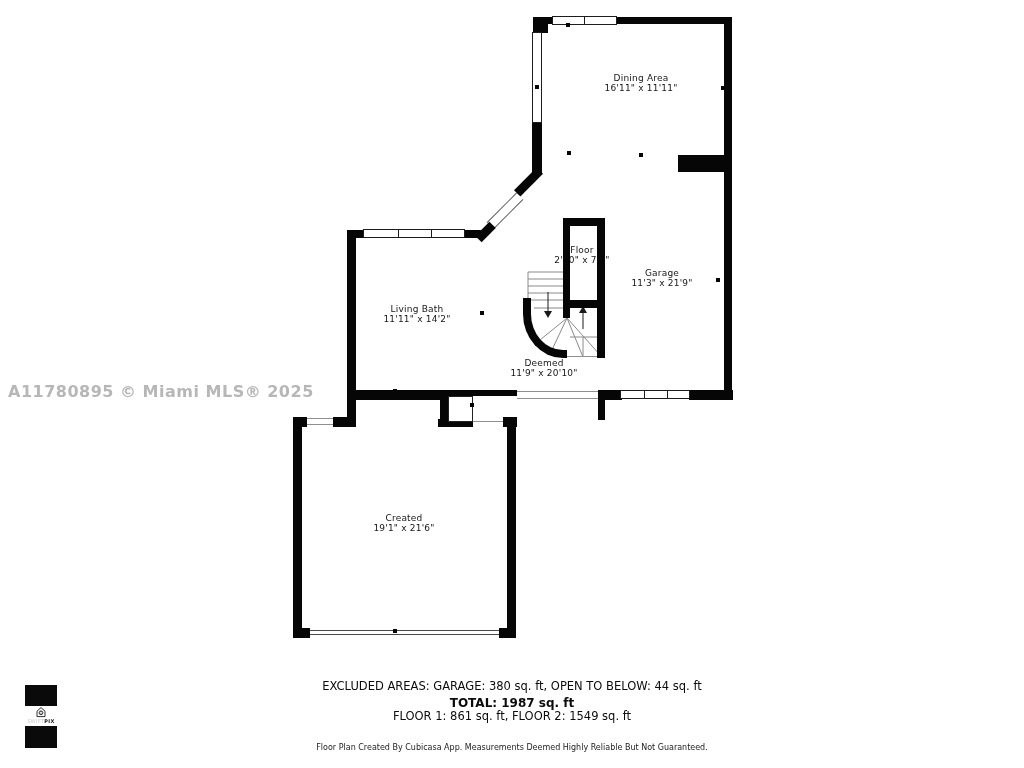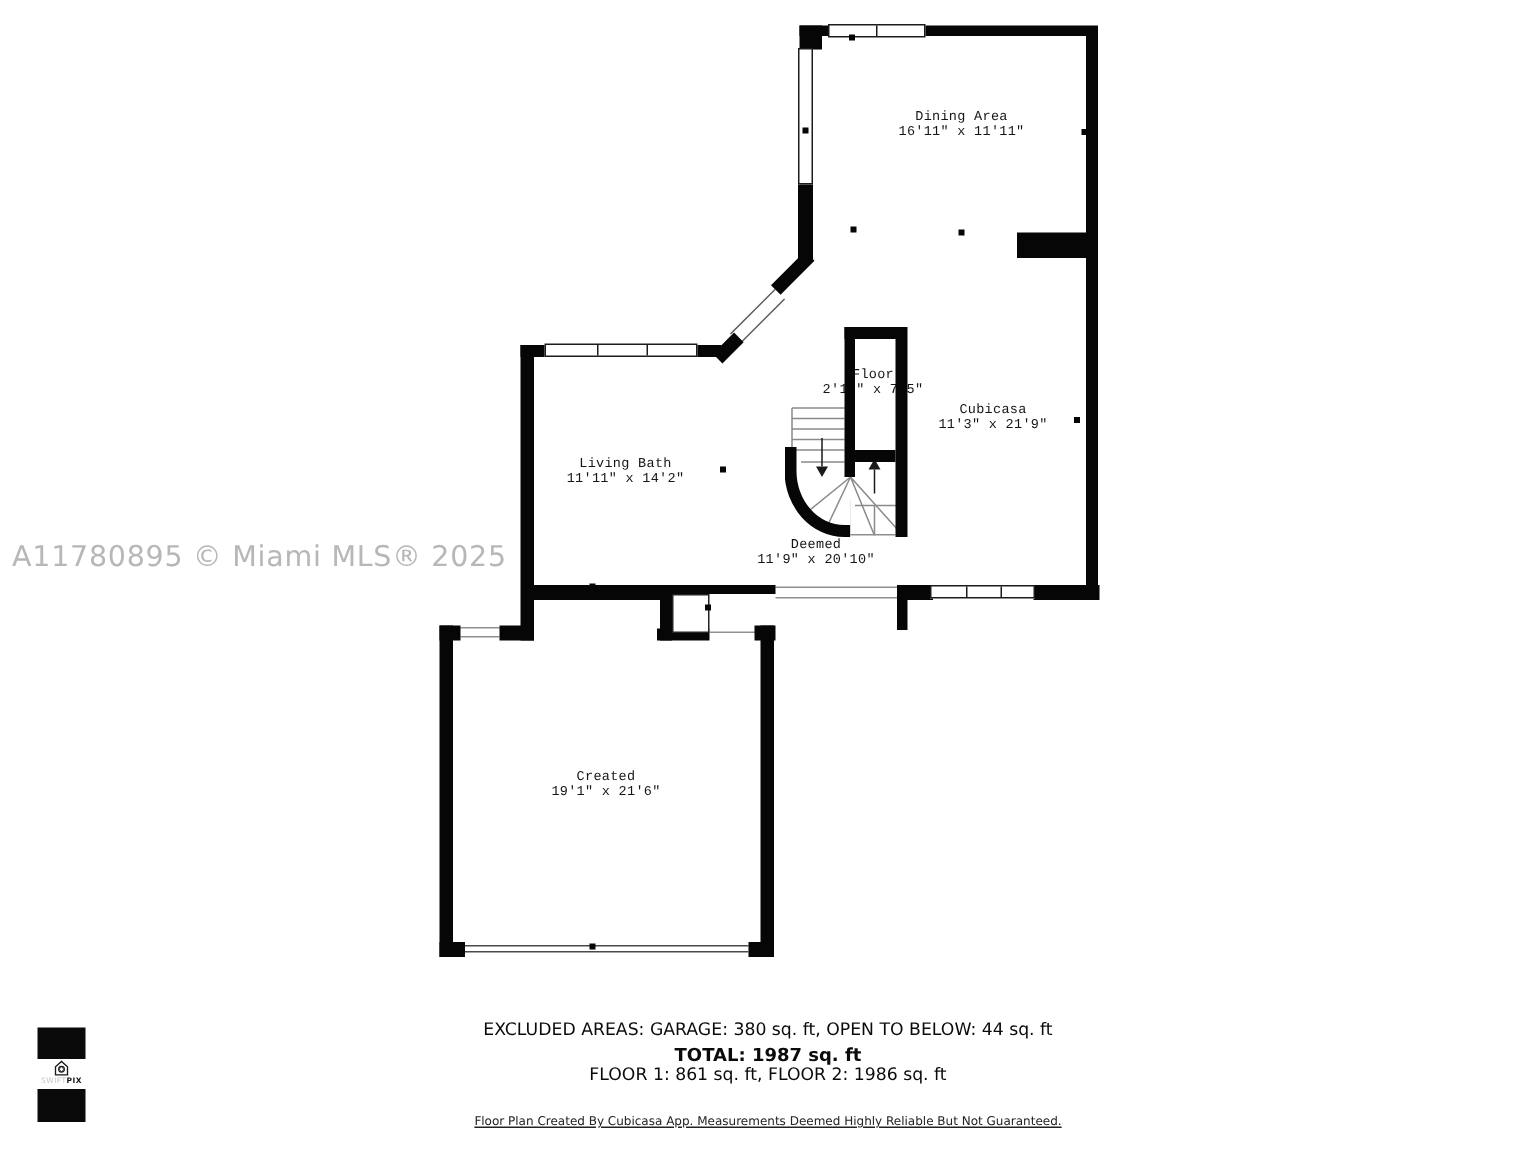--- a/index.html
+++ b/index.html
@@ -5,30 +5,30 @@
   html,body{margin:0;padding:0;background:#fff;}
   #stage{position:relative;width:1024px;height:768px;background:#ffffff;overflow:hidden;
          font-family:"DejaVu Sans","Liberation Sans",sans-serif;}
   .w{position:absolute;background:#060606;z-index:5;}
   .thin{position:absolute;background:#8f8f8f;z-index:4;}
   .gdoor{position:absolute;background:#4a4a4a;z-index:4;}
   .win{position:absolute;background:#ffffff;border:1px solid #1c1c1c;box-sizing:border-box;z-index:6;}
   .win i{position:absolute;top:0;bottom:0;width:1px;background:#1c1c1c;}
   .tick{position:absolute;width:4px;height:4px;background:#060606;z-index:7;}
   .room{position:absolute;z-index:2;text-align:center;font-size:9px;line-height:9.5px;
-        color:#161616;transform:translateX(-50%);white-space:nowrap;letter-spacing:.2px;font-family:Liberation Mono, monospace;}
+        color:#161616;transform:translateX(-50%);white-space:nowrap;letter-spacing:.2px;}
   .diag{transform-origin:50% 50%;}
   .doorleaf{position:absolute;background:#fff;border:1px solid #222;box-sizing:border-box;z-index:6;}
   #stairs{position:absolute;left:0;top:0;z-index:3;}
-  #watermark{position:absolute;left:8px;top:360px;font-size:19px;color:#b7b7b7;
-             letter-spacing:.5px;z-index:8;}
+  #watermark{position:absolute;left:8px;top:382px;font-size:16px;color:#b7b7b7;
+             letter-spacing:.5px;z-index:8;font-weight:bold;}
   #footer{position:absolute;left:0;top:0;width:1024px;text-align:center;color:#0b0b0b;z-index:8;}
   .f-line{position:absolute;width:1024px;font-size:11.5px;line-height:12px;}
   .f-bold{font-weight:bold;font-size:12px;}
-  .f-small{font-size:8px;color:#222;text-decoration:underline;}
+  .f-small{font-size:8px;color:#222;}
   
   #logo{position:absolute;left:25px;top:685px;width:32px;z-index:9;}
   .logo-blk{width:32px;height:21px;background:#0a0a0a;}
   .logo-blk2{width:32px;height:22px;background:#0a0a0a;}
   .logo-mid{width:32px;height:20px;background:#fff;text-align:center;position:relative;}
   .logo-text{font-size:5px;line-height:5px;letter-spacing:.3px;display:block;margin-top:1px;}
   .logo-light{color:#c6c6c6;}
   .logo-dark{color:#161616;font-weight:bold;}
 </style>
 </head>
@@ -128,21 +128,21 @@
   <div class="tick" style="left:509px;top:525px"></div>
   <div class="tick" style="left:393px;top:629px"></div>
   <div class="tick" style="left:470px;top:403px"></div>
   <div class="tick" style="left:393px;top:389px"></div>
 
   <div class="room" style="left:641px;top:74px">
     <span>Dining Area</span><br>
     <span>16'11" x 11'11"</span>
   </div>
   <div class="room" style="left:662px;top:269px">
-    <span>Cubicasa</span><br>
+    <span>Garage</span><br>
     <span>11'3" x 21'9"</span>
   </div>
   <div class="room" style="left:582px;top:246px;z-index:1">
     <span>Floor</span><br>
     <span>2'10" x 7'5"</span>
   </div>
   <div class="room" style="left:417px;top:305px">
     <span>Living Bath</span><br>
     <span>11'11" x 14'2"</span>
   </div>
@@ -152,21 +152,21 @@
   </div>
   <div class="room" style="left:404px;top:514px">
     <span>Created</span><br>
     <span>19'1" x 21'6"</span>
   </div>
 
   <div id="watermark">A11780895 © Miami MLS® 2025</div>
 
   <div id="footer">
     <div class="f-line f-bold" style="top:697px">TOTAL: 1987 sq. ft</div>
-    <div class="f-line" style="top:710px">FLOOR 1: 861 sq. ft, FLOOR 2: 1986 sq. ft</div>
+    <div class="f-line" style="top:710px">FLOOR 1: 861 sq. ft, FLOOR 2: 1549 sq. ft</div>
     <div class="f-line" style="top:680px">EXCLUDED AREAS: GARAGE: 380 sq. ft, OPEN TO BELOW: 44 sq. ft</div>
     <div class="f-line f-small" style="top:742px">Floor Plan Created By Cubicasa App. Measurements Deemed Highly Reliable But Not Guaranteed.</div>
   </div>
 
   <div id="logo">
     <div class="logo-blk"></div>
     <div class="logo-mid">
       <svg width="12" height="12" viewBox="0 0 12 12" style="display:block;margin:0 auto">
         <path d="M2 5.2 L6 1.6 L10 5.2 V10.6 H2 Z" fill="none" stroke="#1a1a1a" stroke-width="0.9"></path>
         <circle cx="6" cy="6.8" r="1.9" fill="none" stroke="#1a1a1a" stroke-width="0.8"></circle>

